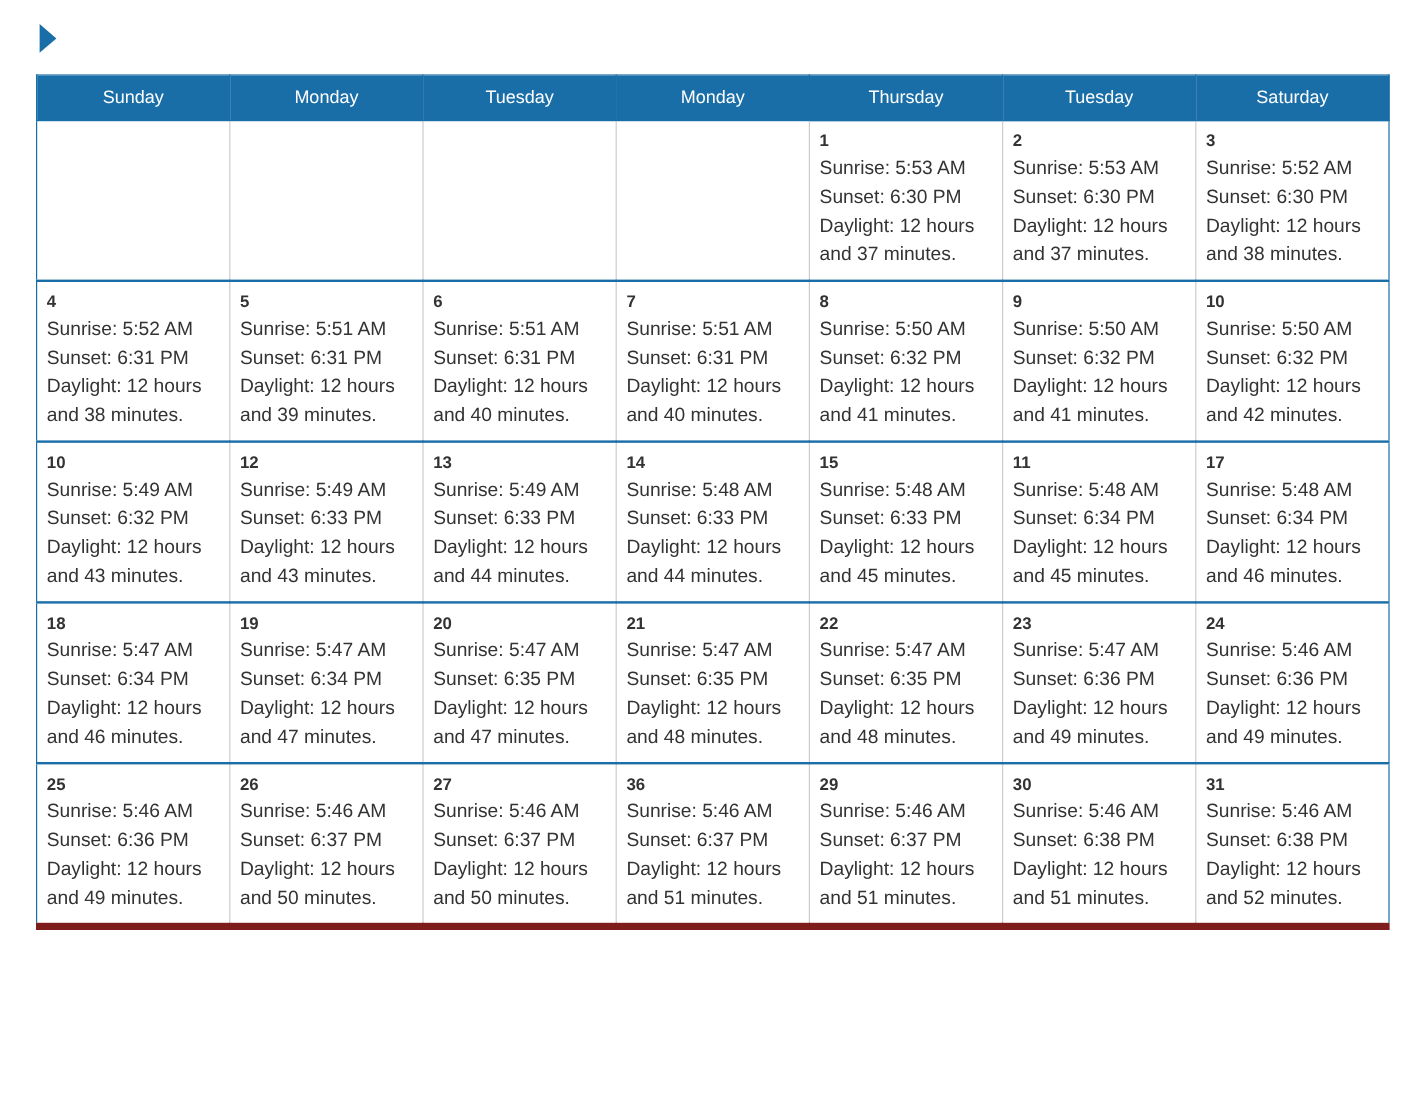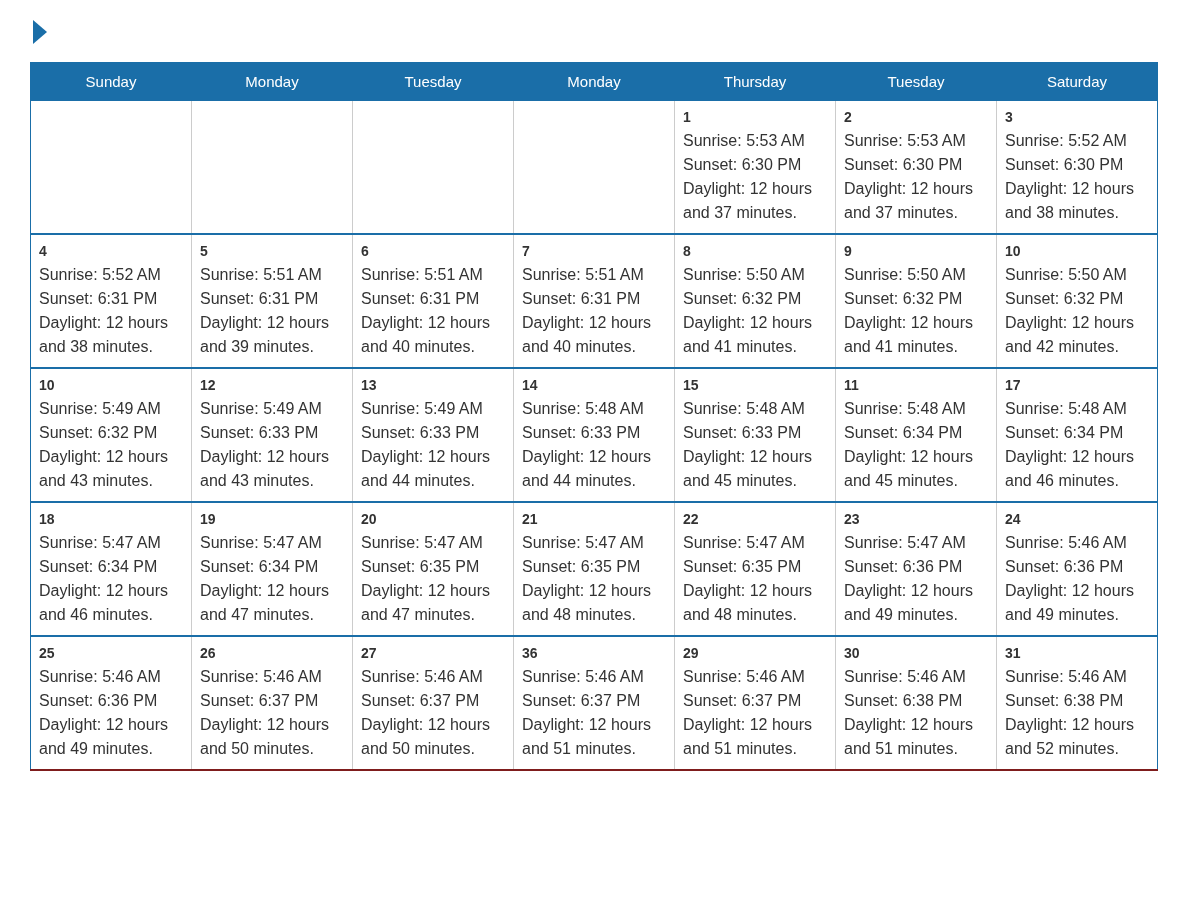--- a/index.html
+++ b/index.html
@@ -74,21 +74,21 @@
     }
     .day-info {
       font-size: 16px;
       line-height: 1.5;
       color: #333;
     }
     .empty-cell {
       background: #fff;
     }
     tbody tr:last-child {
-      border-bottom: 2px solid #7f1d1d;
+      border-bottom: 6px solid #7f1d1d;
     }
     .logo-container {
       display: flex;
       flex-direction: column;
       align-items: flex-start;
     }
     .logo-line1 {
       display: flex;
       align-items: center;
     }

